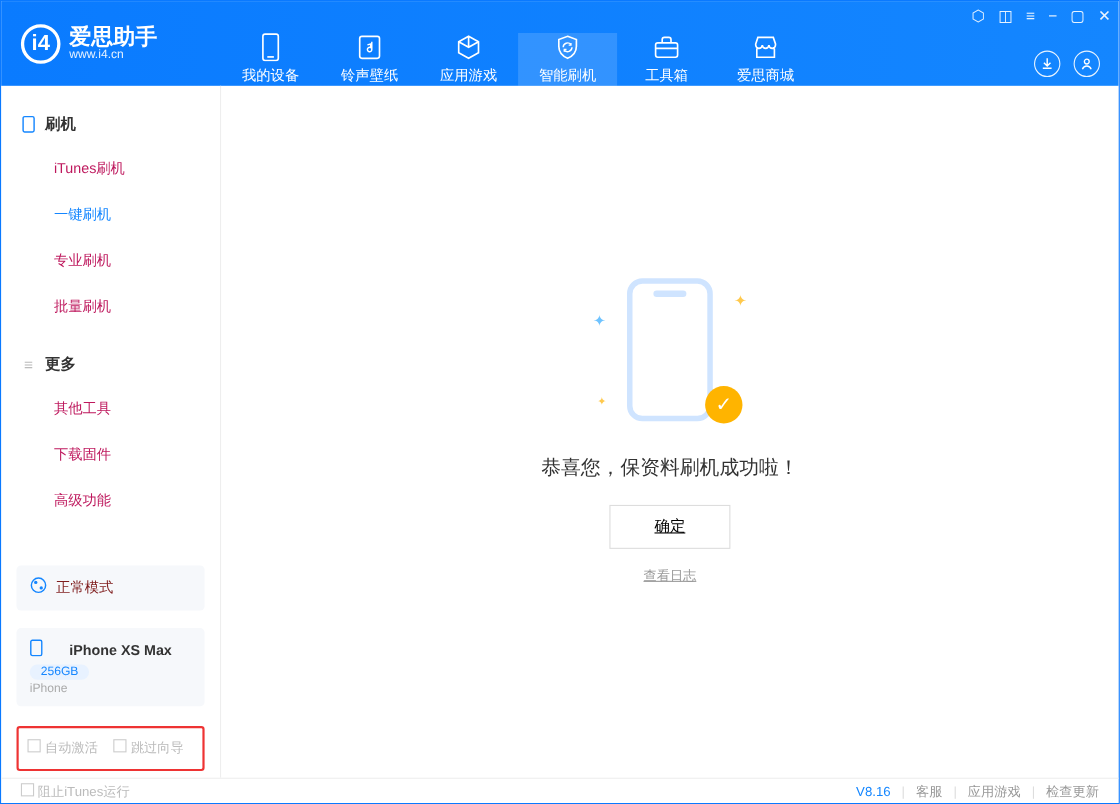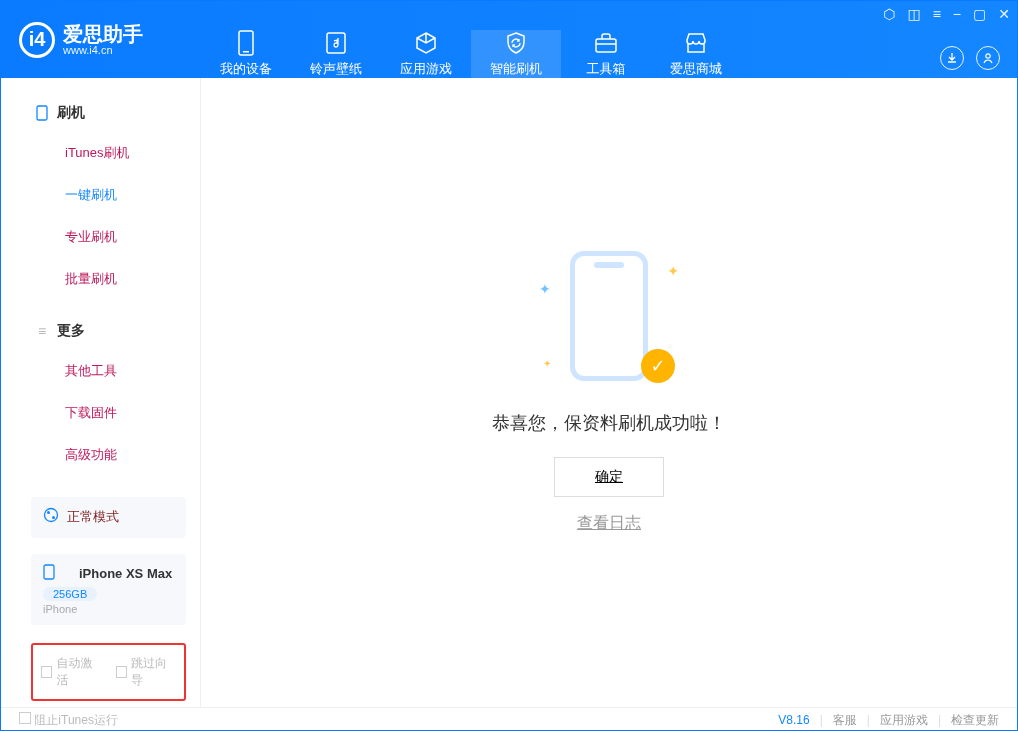--- a/index.html
+++ b/index.html
@@ -18,50 +18,50 @@
 .nav-item.active { background: rgba(255,255,255,.15); }
 .nav-icon { width: 26px; height: 26px; margin-bottom: 4px; display: flex; align-items: center; justify-content: center; }
 
 .win-controls { position: absolute; top: 6px; right: 8px; display: flex; gap: 12px; color: #fff; font-size: 14px; }
 .win-controls span { cursor: pointer; opacity: .9; }
 .header-actions { position: absolute; right: 18px; top: 46px; display: flex; gap: 12px; }
 .circle-btn { width: 24px; height: 24px; border: 1.5px solid rgba(255,255,255,.9); border-radius: 50%; display: flex; align-items: center; justify-content: center; cursor: pointer; }
 
 
 .body { display: flex; height: 629px; }
-.sidebar { width: 200px; border-right: 1px solid #eee; padding-top: 10px; display: flex; flex-direction: column; padding-left: 16px; }
+.sidebar { width: 200px; border-right: 1px solid #eee; padding-top: 10px; display: flex; flex-direction: column; }
 .side-group { padding: 6px 0; }
 .side-head { display: flex; align-items: center; gap: 8px; padding: 10px 18px; color: #333; font-size: 14px; font-weight: 600; }
 .side-head .gicon { width: 14px; height: 14px; display: inline-flex; align-items: center; justify-content: center; color: #888; }
 .side-item { padding: 12px 18px 12px 48px; font-size: 13px; color: #be185d; cursor: pointer; }
 .side-item.active { color: #1486ff; }
 
 .device-panel { margin: 8px 14px; background: #f6f8fb; border-radius: 4px; padding: 10px 12px; font-size: 13px; color: #333; }
 .device-panel .mode { display: flex; align-items: center; gap: 8px; color: #7f1d1d; margin-bottom: 2px; }
 .device-name-row { display: flex; align-items: center; gap: 24px; font-weight: 600; }
 .device-cap { display: inline-block; background: #e8f2ff; color: #1486ff; border-radius: 10px; padding: 1px 10px; font-size: 11px; margin-top: 4px; }
 .device-type { color: #aaa; font-size: 11px; margin-top: 2px; }
 
 .opt-row { margin: 10px 14px 6px; border: 2px solid #e33; border-radius: 3px; padding: 10px 8px; display: flex; gap: 14px; font-size: 12px; color: #bbb; }
-.opt-row label { display: flex; align-items: center; gap: 4px; cursor: pointer; }
+.opt-row label { display: flex; align-items: flex-start; gap: 4px; cursor: pointer; }
 .chk { width: 12px; height: 12px; border: 1px solid #ccc; display: inline-block; }
 
 .main { flex: 1; display: flex; flex-direction: column; align-items: center; justify-content: center; position: relative; }
 .illus { width: 120px; height: 140px; position: relative; margin-bottom: 20px; }
 .phone-shape { width: 78px; height: 130px; border: 5px solid #cfe4ff; border-radius: 14px; background: #fff; margin: 0 auto; position: relative; }
 .phone-shape::before { content: ""; position: absolute; top: 6px; left: 50%; transform: translateX(-50%); width: 30px; height: 6px; background: #cfe4ff; border-radius: 3px; }
 .check-badge { position: absolute; right: -6px; bottom: 8px; width: 34px; height: 34px; background: #ffb400; border-radius: 50%; display: flex; align-items: center; justify-content: center; color: #fff; font-size: 18px; }
 .sparkle { position: absolute; font-size: 14px; color: #6fc3ff; }
 .sparkle.s1 { left: -10px; top: 30px; }
 .sparkle.s2 { right: -10px; top: 12px; color: #ffc94d; }
 .sparkle.s3 { left: -6px; bottom: 22px; color: #ffc94d; font-size: 10px; }
 
 .msg { font-size: 18px; color: #333; margin-bottom: 22px; }
 .btn-ok { border: 1px solid #ddd; background: #fff; padding: 10px 40px; font-size: 14px; cursor: pointer; margin-bottom: 16px; text-decoration: underline; }
-.log-link { color: #999; font-size: 16px; text-decoration: underline; cursor: pointer; }
+.log-link { color: #999; font-size: 12px; text-decoration: underline; cursor: pointer; }
 
 
 .footer { height: 25px; border-top: 1px solid #eee; display: flex; align-items: center; padding: 0 18px; font-size: 12px; color: #bbb; }
 .footer .left { display: flex; align-items: center; gap: 6px; }
 .footer .right { margin-left: auto; display: flex; align-items: center; gap: 10px; color: #999; }
 .footer .right span { cursor: pointer; }
 .ver { color: #1486ff; }
 .divider { color: #ddd; }
 </style>
 </head>

